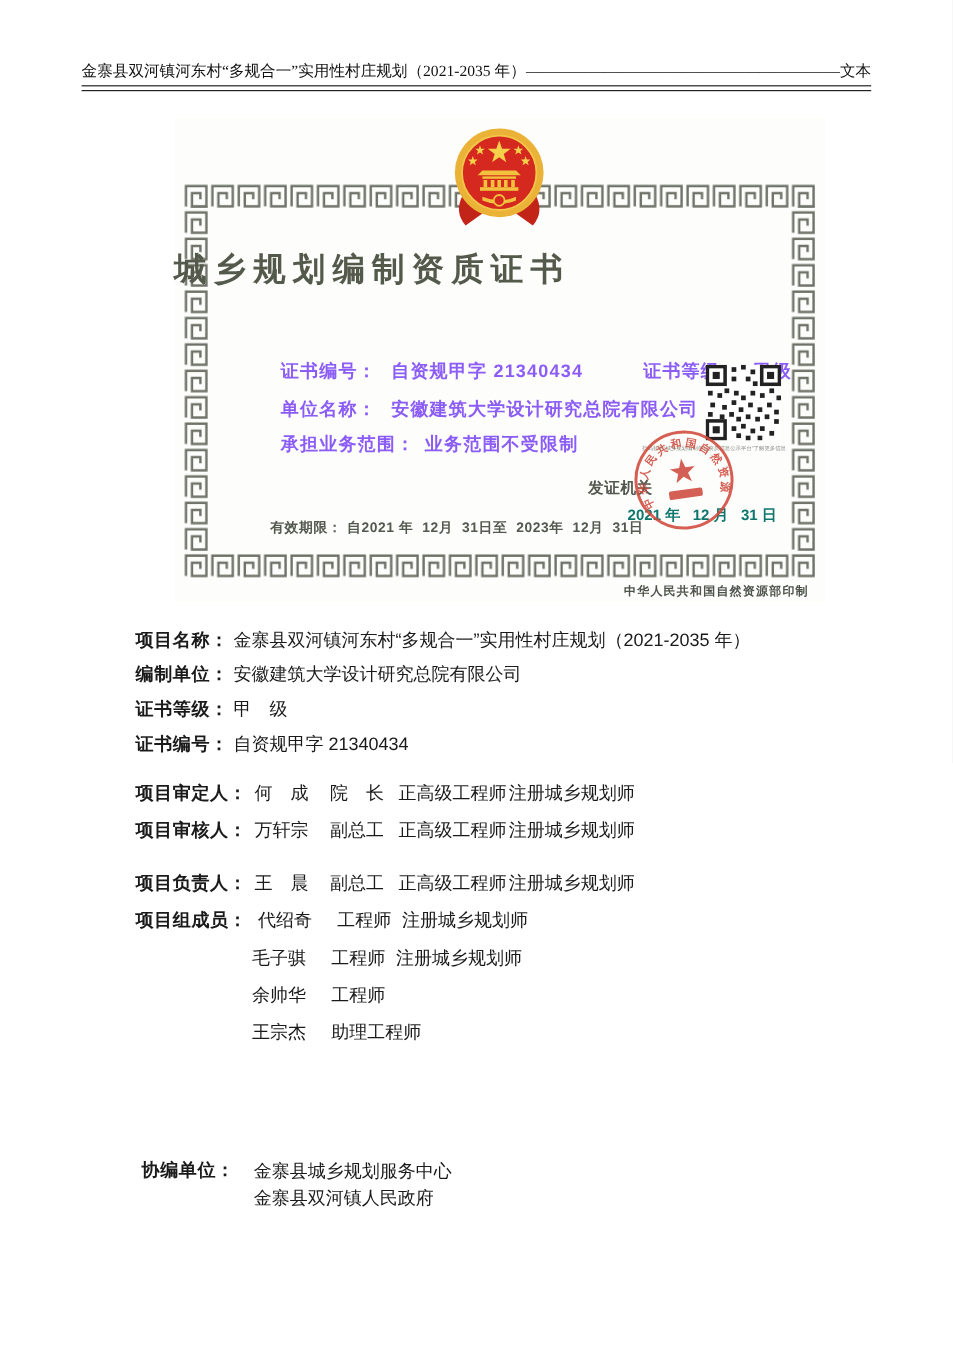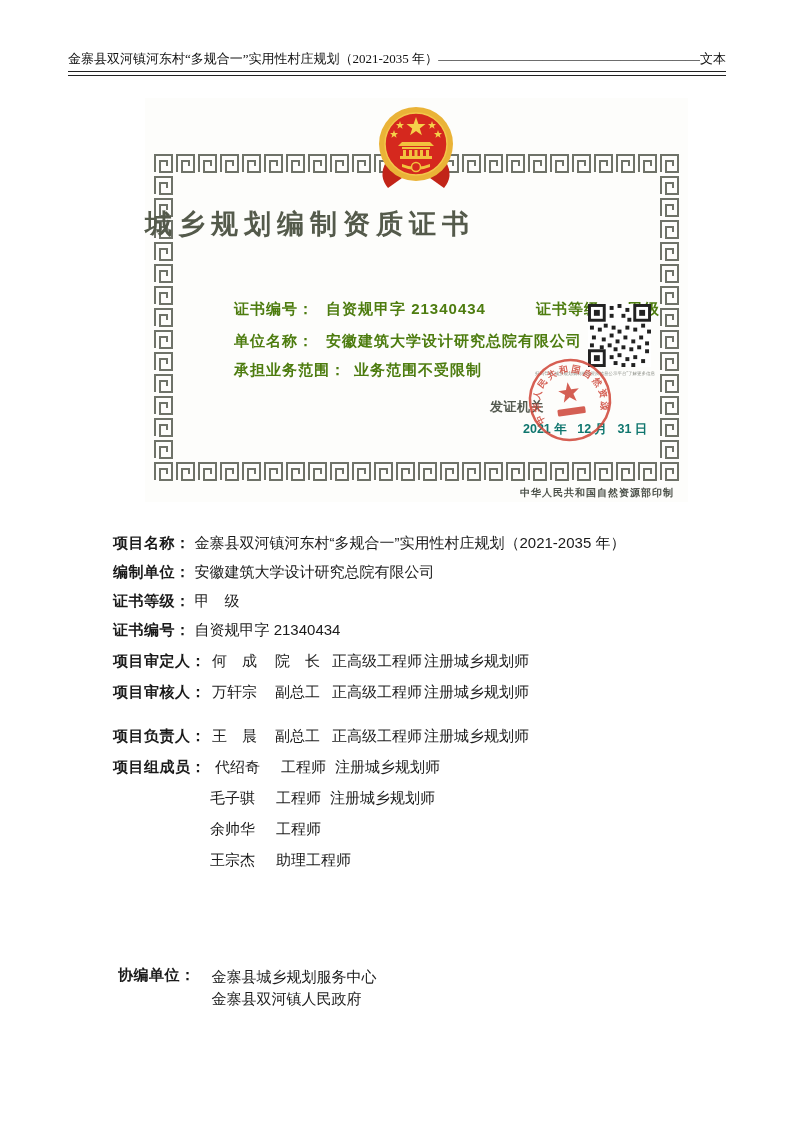--- a/index.html
+++ b/index.html
@@ -19,35 +19,35 @@
   .header-rule1 { height:1px; background:#222; margin-top:3px; }
   .header-rule2 { height:1px; background:#222; margin-top:3px; }
   
   .certificate { position:absolute; left:145px; top:98px; width:543px; height:404px;
     background:#fdfdfb; color:#454b40; }
   .cert-frame { position:absolute; left:7px; top:54px; }
   .emblem { position:absolute; left:231px; top:6px; }
   .cert-title { position:absolute; left:0; top:108px; width:543px; text-align:left;
     font-size:27px; font-weight:700; letter-spacing:6px; color:#545a4b; }
   .cert-row { position:absolute; left:58px; font-size:15px; font-weight:700;
-    letter-spacing:1px; white-space:pre-wrap; color:#4d7c0f; }
+    letter-spacing:1px; white-space:pre-wrap; color:#8b5cf6; }
   .cert-row .cval { margin-left:12px; }
   .cert-small { position:absolute; font-size:11.5px; font-weight:700;
     letter-spacing:0.5px; white-space:pre-wrap; color:#53594f; }
   .qr { position:absolute; left:443px; top:206px; }
   .qr-caption { position:absolute; left:355px; top:273px; width:190px;
     font-size:4.5px; color:#8a8d85; text-align:center; white-space:nowrap; overflow:hidden; }
   .seal { position:absolute; left:381px; top:258px; opacity:0.88; }
   .issue-date { position:absolute; left:378px; top:323px; font-size:12.5px;
     font-weight:700; color:#0f766e; white-space:pre-wrap; }
   .print-note { position:absolute; right:14px; top:388px; font-size:10px;
     letter-spacing:1px; color:#4d524a; font-weight:700; }
   
   .info-block { position:absolute; left:113px; top:524px; font-size:15px; }
-  .info-row { display:flex; align-items:flex-end; height:29px; }
+  .info-row { display:flex; align-items:flex-start; height:29px; }
   .lbl { font-weight:700; letter-spacing:0.5px; }
   .val { margin-left:4px; white-space:pre-wrap; }
   .people-block { position:absolute; left:113px; top:652px; font-size:15px; }
   .p-row { display:flex; align-items:baseline; height:31px; }
   .spacer14 { height:13px; }
   .p-name { width:63px; margin-left:6px; white-space:pre-wrap; }
   .p-post { width:57px; white-space:pre-wrap; }
   .p-title { width:92px; }
   .m-indent { width:97px; flex:0 0 auto; }
   .m-name { width:66px; white-space:pre-wrap; }
@@ -174,20 +174,23 @@
           <rect x="38" y="54" width="4" height="4"></rect>
         <rect x="46" y="52" width="4" height="4"></rect>
           <rect x="54" y="56" width="4" height="4"></rect>
           <rect x="26" y="58" width="4" height="4"></rect>
         <rect x="34" y="60" width="4" height="4"></rect>
           <rect x="44" y="60" width="4" height="4"></rect>
       </g>
     </svg>
     <div class="qr-caption">扫码登录“城乡规划编制单位资质信息公示平台”了解更多信息</div>
 
+    <div class="cert-small" style="left:58px; top:322px;">
+      <span>有效期限：</span><span style="margin-left:4px;">自2021 年  12月  31日至  2023年  12月  31日</span>
+    </div>
     <div class="cert-small" style="left:345px; top:300px; font-size:13px;">发证机关</div>
     <div class="issue-date">2021 年   12 月   31 日</div>
 
     <svg class="seal" width="88" height="88" viewBox="0 0 88 88" xmlns="http://www.w3.org/2000/svg">
       <g transform="rotate(-8 44 44)">
         <circle cx="44" cy="44" r="40" fill="none" stroke="#d14a3c" stroke-width="2.5"></circle>
         <defs>
           <path id="sealArc" d="M 18,64 A 31,31 0 1 1 70,64" fill="none"></path>
         </defs>
         <text font-size="9" fill="#cf4a3d" letter-spacing="2.5" font-weight="bold" font-family="Liberation Sans, sans-serif">

